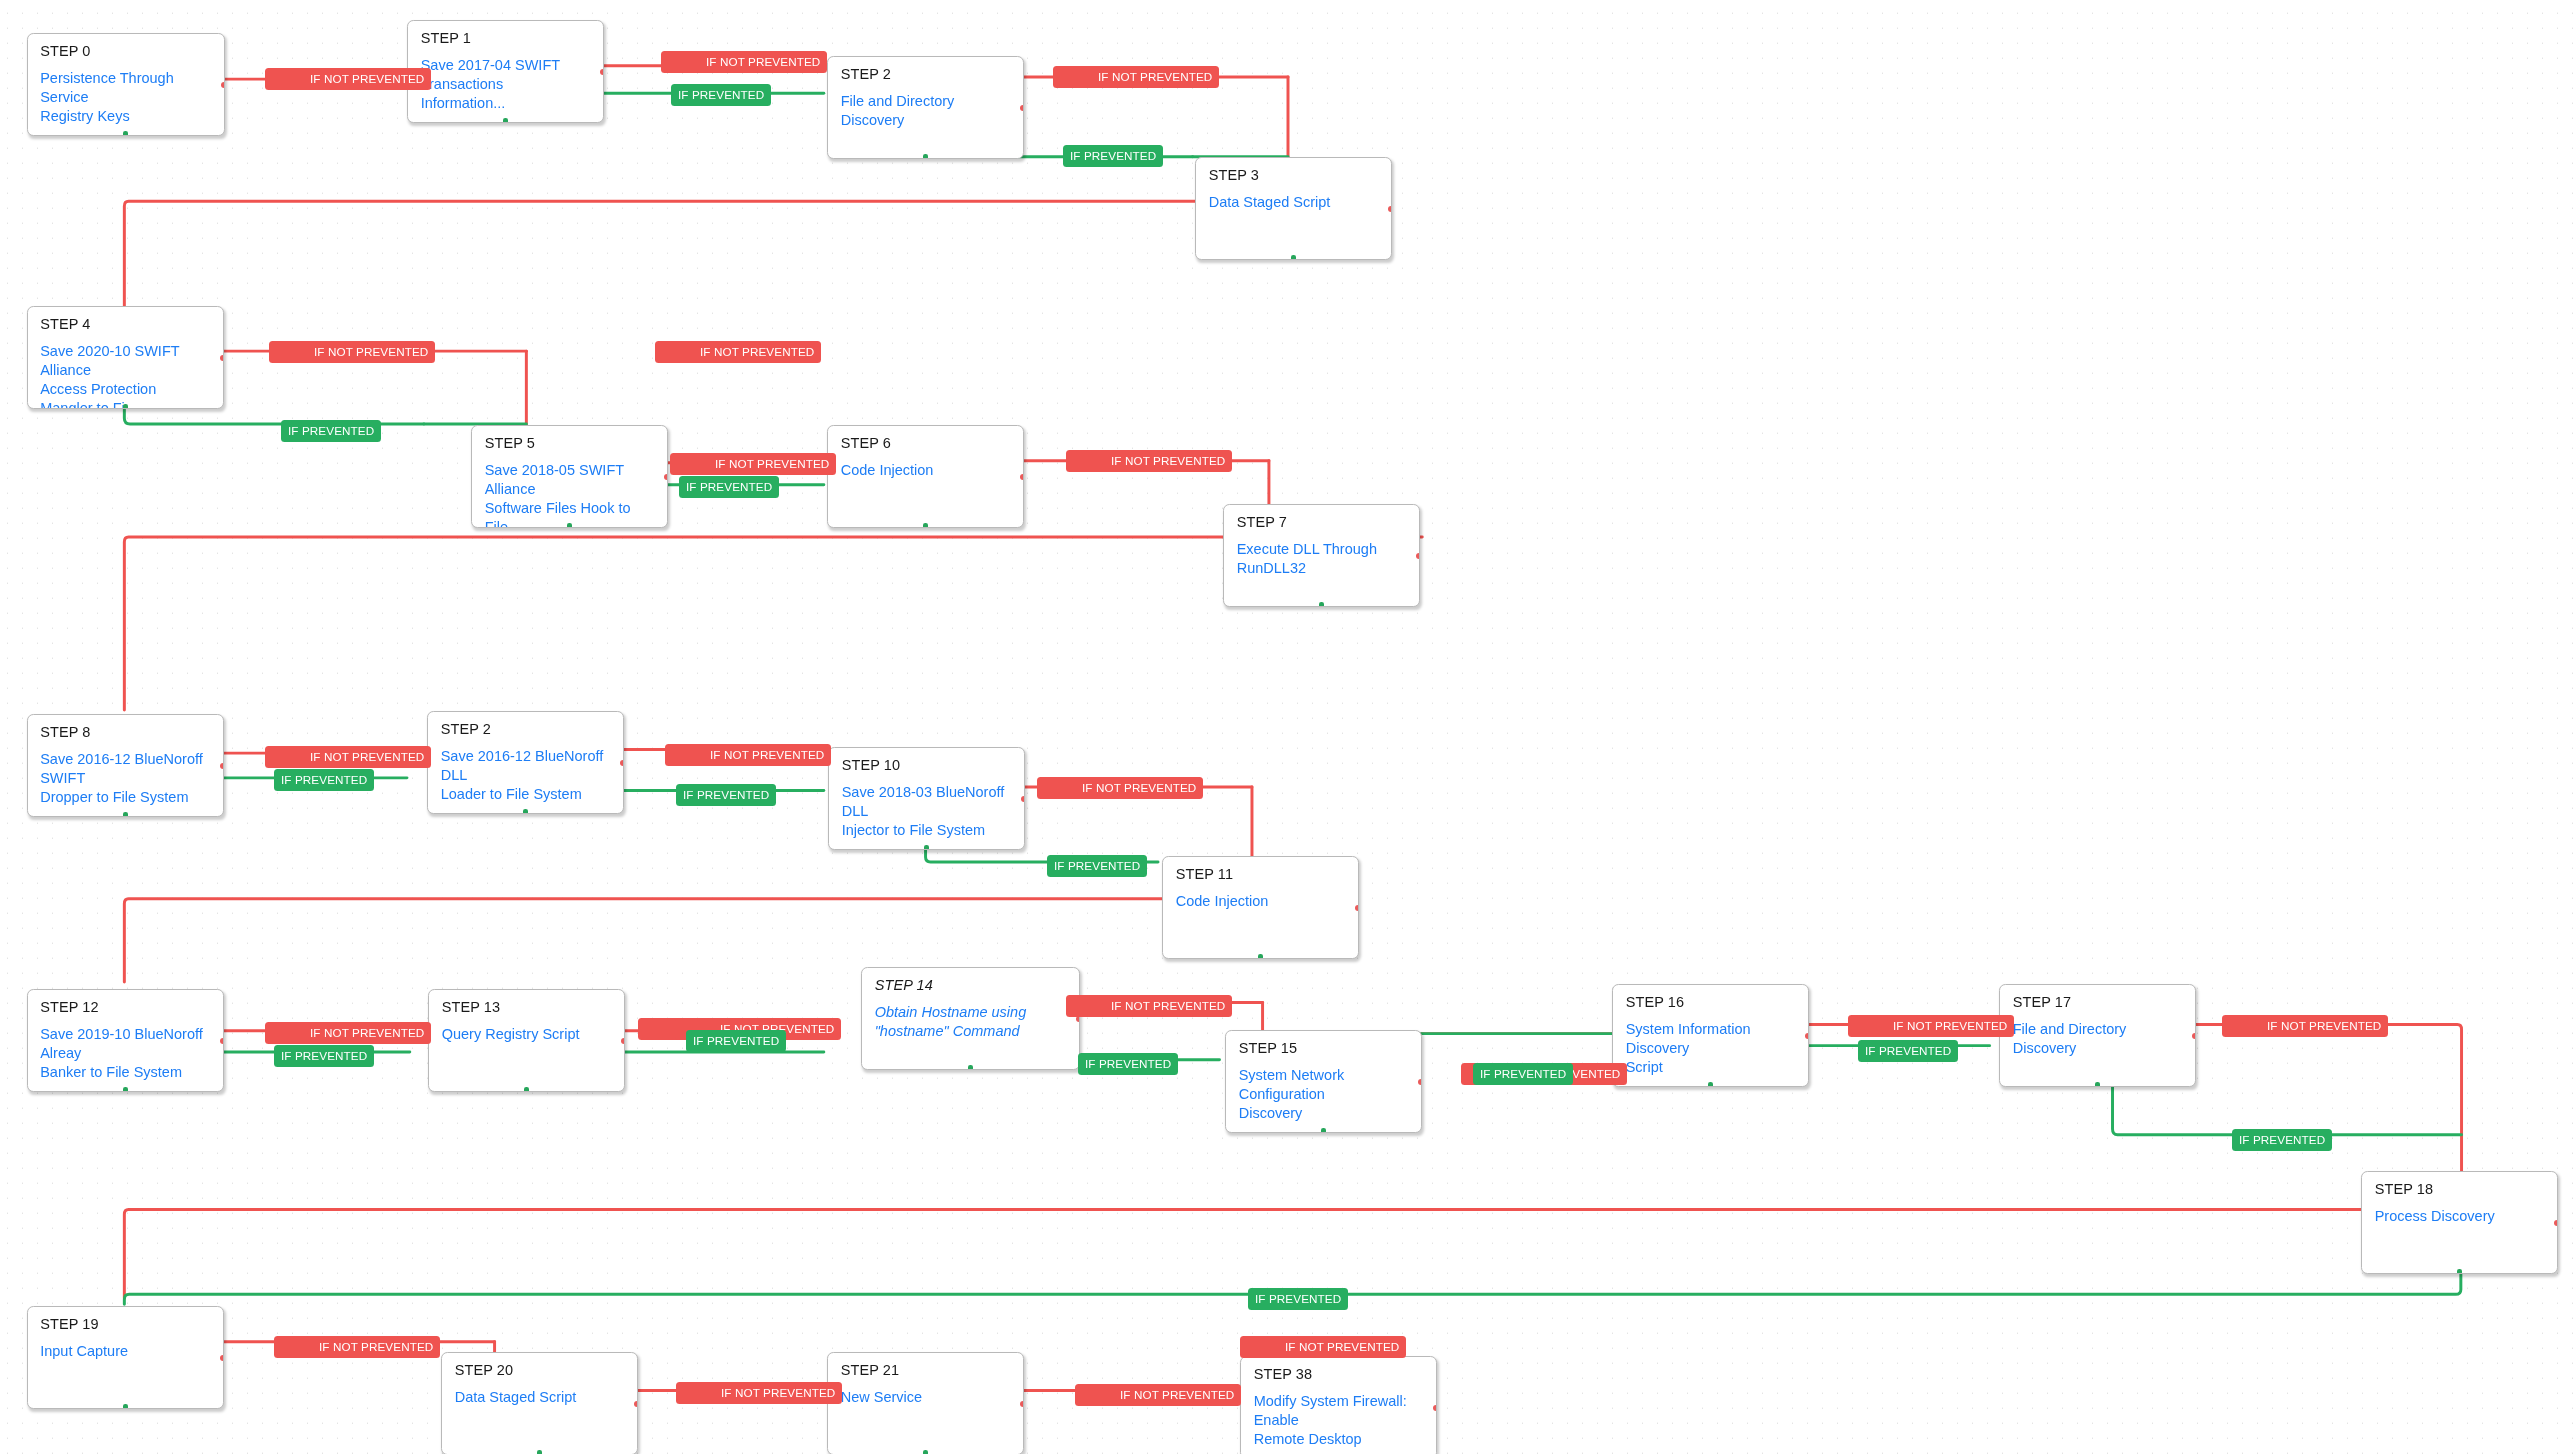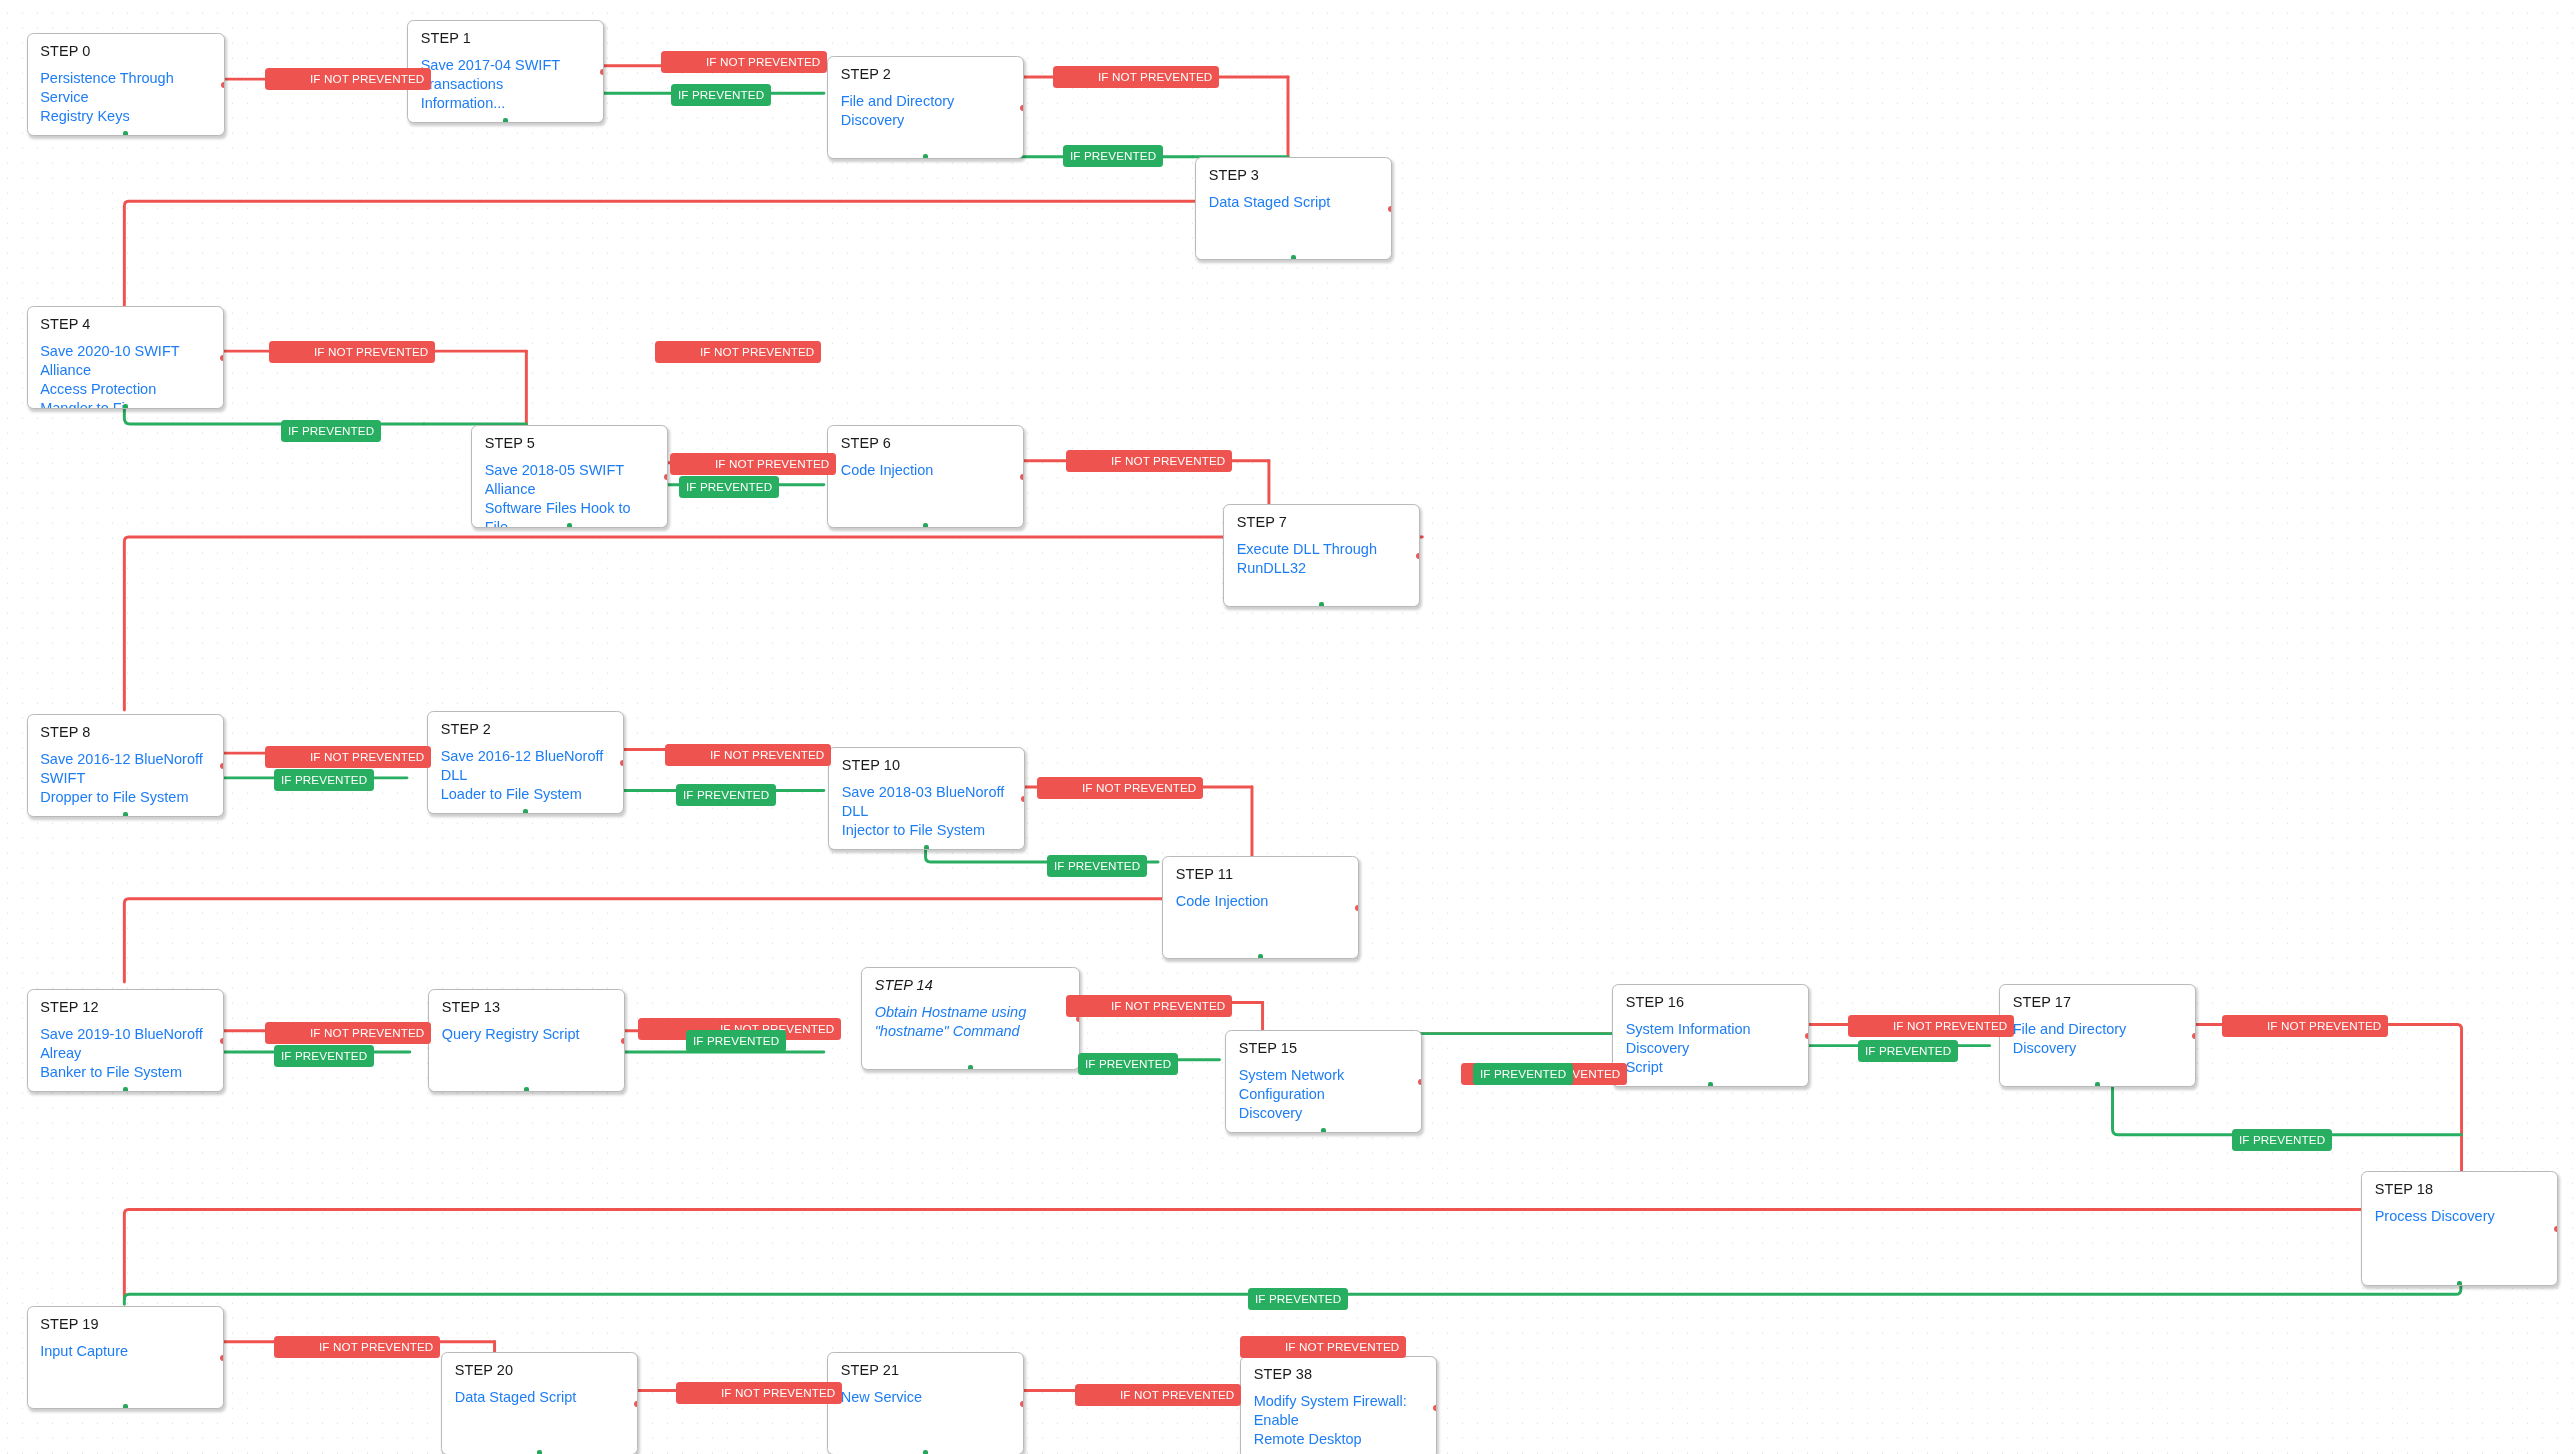--- a/index.html
+++ b/index.html
@@ -290,21 +290,21 @@
         <span class="port port-bottom" style="left: 50%; margin-left: -2.1px; bottom: -2.8px;"></span>
       </div>
       <div class="node" style="left: 1999px; top: 984px; width: 197px; height: 103px;">
         <div class="node-title">STEP 17</div>
         <div class="node-body">
           <div>File and Directory Discovery</div>
         </div>
         <span class="port port-out" style="right: -3.5px; top: 50%; margin-top: -2.8px;"></span>
         <span class="port port-bottom" style="left: 50%; margin-left: -2.1px; bottom: -2.8px;"></span>
       </div>
-      <div class="node" style="left: 2361px; top: 1171px; width: 197px; height: 115px;">
+      <div class="node" style="left: 2361px; top: 1171px; width: 197px; height: 103px;">
         <div class="node-title">STEP 18</div>
         <div class="node-body">
           <div>Process Discovery</div>
         </div>
         <span class="port port-out" style="right: -3.5px; top: 50%; margin-top: -2.8px;"></span>
         <span class="port port-bottom" style="left: 50%; margin-left: -2.1px; bottom: -2.8px;"></span>
       </div>
       <div class="node" style="left: 26.5px; top: 1306px; width: 197px; height: 103px;">
         <div class="node-title">STEP 19</div>
         <div class="node-body">

